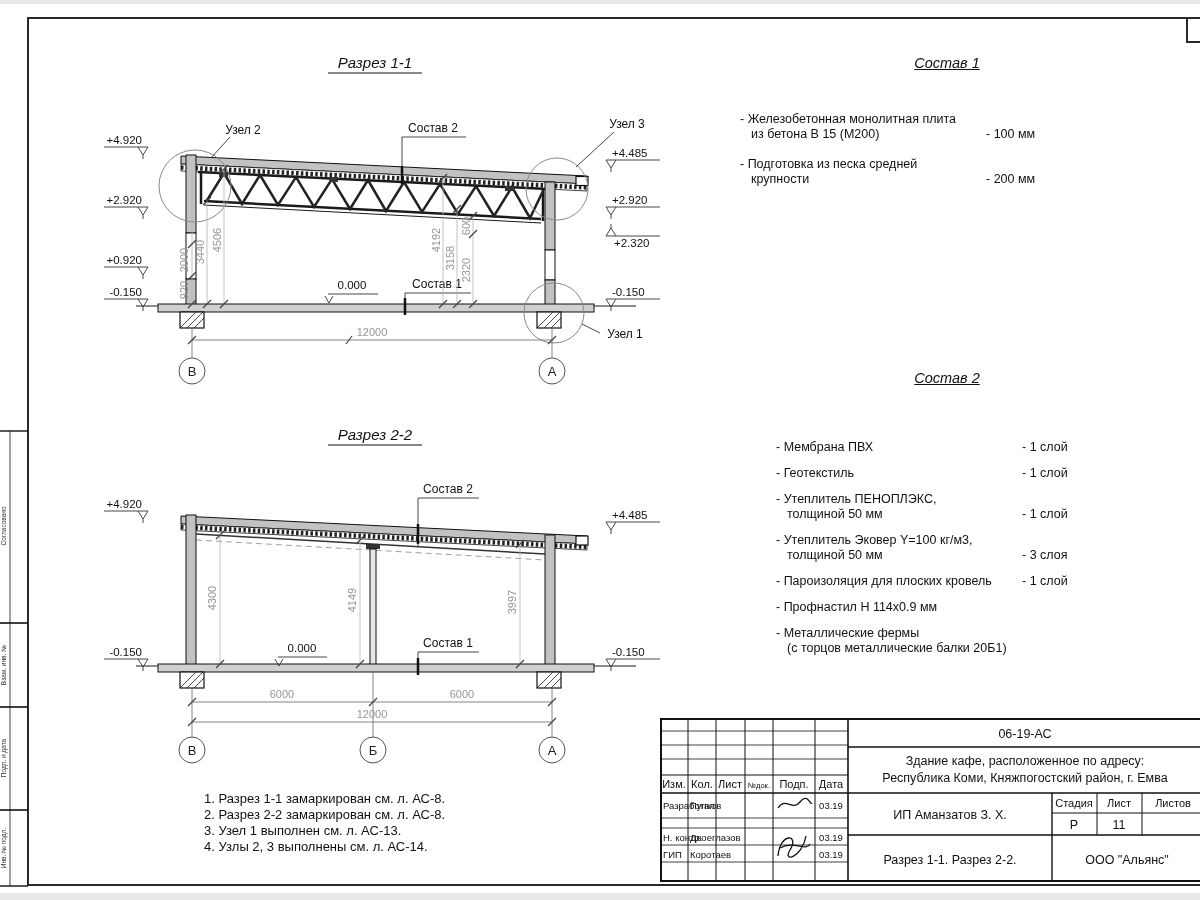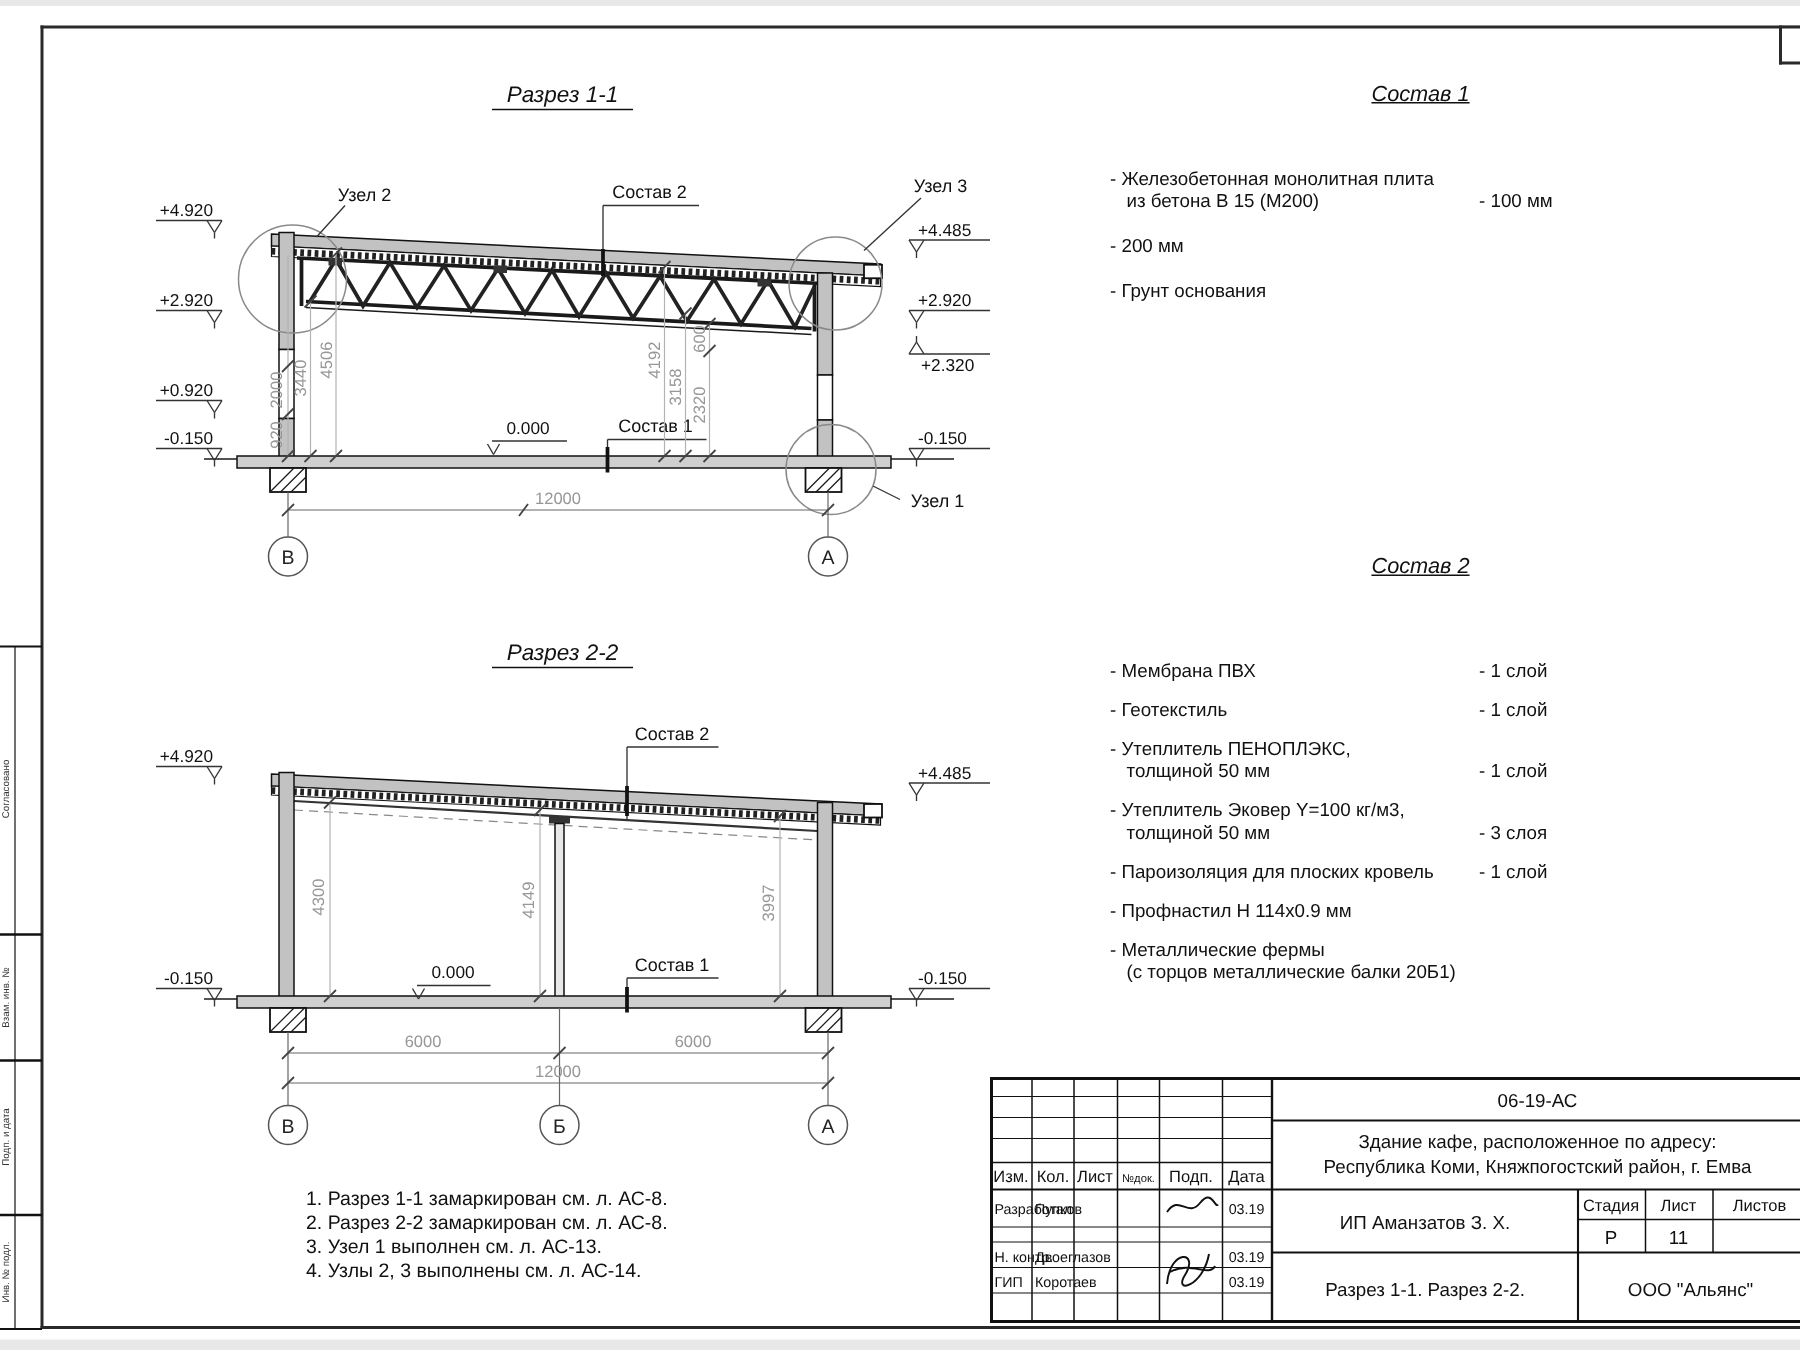--- a/index.html
+++ b/index.html
@@ -21,21 +21,21 @@
   .struct{stroke:#1a1a1a;}
   .thin{stroke:#666;stroke-width:0.8;}
   .gray{stroke:#b3b3b3;stroke-width:0.8;}
   .tick{stroke:#444;stroke-width:1.2;}
   .callout{stroke:#333;stroke-width:0.9;}
   .dcircle{stroke:#8a8a8a;stroke-width:1;fill:none;}
   .sostav-list{position:absolute;left:740px;width:330px;font-size:12.5px;line-height:15px;}
   .sostav-title{position:absolute;left:782px;width:330px;text-align:center;font-size:14.5px;font-style:italic;}
   .sostav-title span{text-decoration:underline;}
   .sostav-item{display:flex;margin-bottom:15px;}
-  .sostav-item.g2{margin-bottom:11px;}
+  .sostav-item.g2{margin-bottom:11px;margin-left:36px;}
   .s-name{width:235px;white-space:pre-line;text-indent:-11px;padding-left:11px;}
   .s-val{white-space:pre;align-self:flex-end;}
   #notes{position:absolute;left:204px;top:791px;font-size:13px;line-height:16px;}
   #titleblock{position:absolute;left:660px;top:718px;}
   #side-strip{position:absolute;left:0px;top:430px;}
   .tb-txt{font-size:11px;fill:#111;}
   .tb-small{font-size:9.5px;fill:#111;}
   .tb-tiny{font-size:7.5px;fill:#111;}
   .tb-big{font-size:12.5px;fill:#111;}
   .strip-txt{font-size:6.5px;fill:#333;}
@@ -348,25 +348,23 @@
 </svg>
 
 <div class="sostav-title" style="top:55px;"><span>Состав 1</span></div>
 <div class="sostav-list" style="top:112px;">
   <div class="sostav-item">
       <div class="s-name">- Железобетонная  монолитная плита
 из бетона В 15 (М200)</div>
       <div class="s-val">- 100 мм</div>
     </div>
   <div class="sostav-item">
+      <div class="s-name">- Подготовка из песка средней
+крупности</div>
       <div class="s-val">- 200 мм</div>
-    </div>
-  <div class="sostav-item">
-      <div class="s-name">- Грунт основания</div>
-      <div class="s-val"></div>
     </div>
 </div>
 
 <div class="sostav-title" style="top:370px;"><span>Состав 2</span></div>
 <div class="sostav-list" style="top:440px;">
   <div class="sostav-item g2">
       <div class="s-name">- Мембрана ПВХ</div>
       <div class="s-val">- 1 слой</div>
     </div>
   <div class="sostav-item g2">

